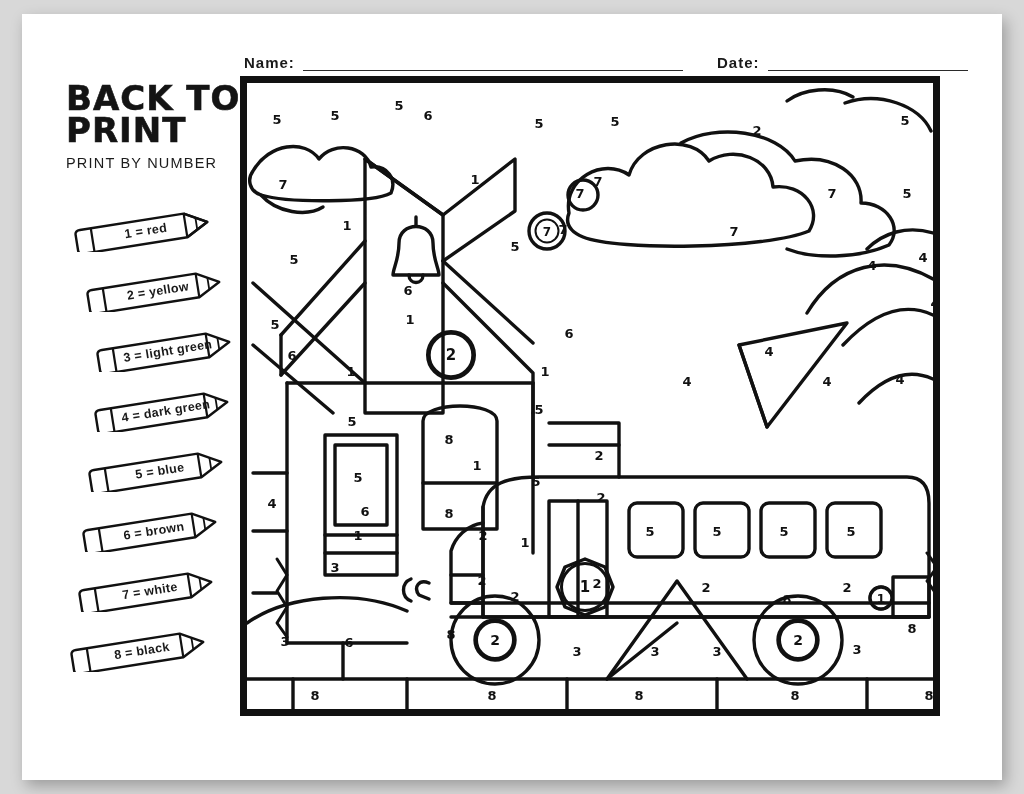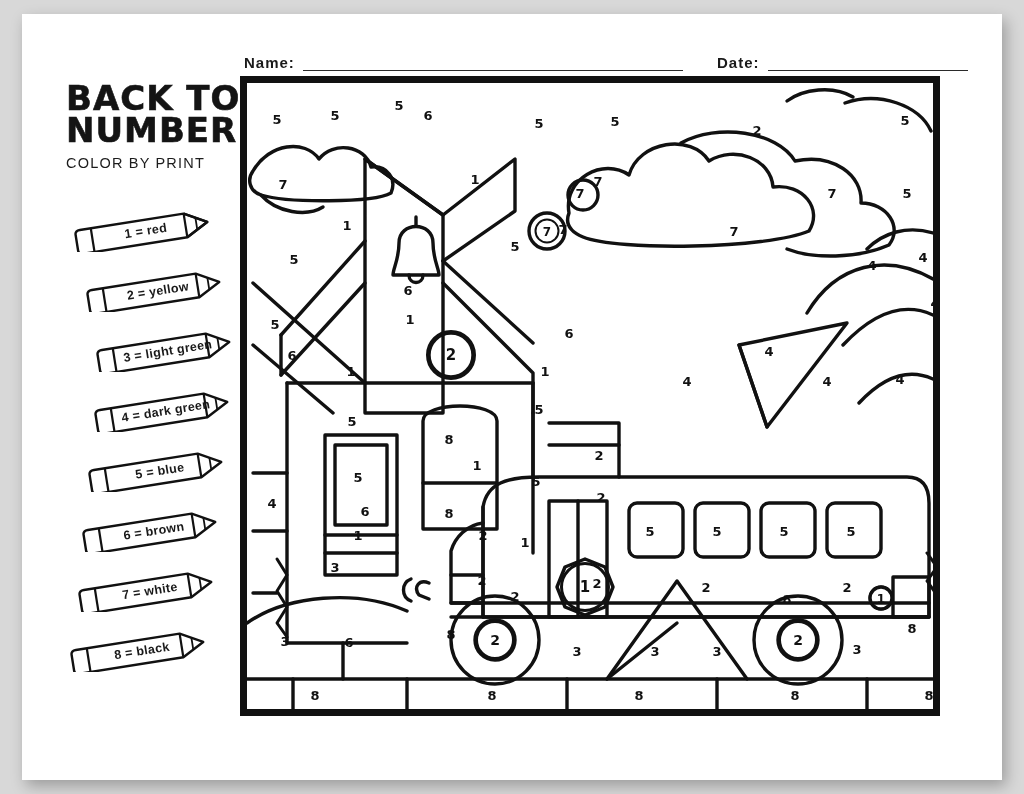--- a/index.html
+++ b/index.html
@@ -167,22 +167,22 @@
     <span class="lbl">Name:</span>
     <span class="rule"></span>
   </div>
   <div class="field" id="date-field">
     <span class="lbl">Date:</span>
     <span class="rule"></span>
   </div>
 
   <div class="title-block">
     <div class="title-main">BACK TO</div>
-    <div class="title-main">NUMBER</div>
-    <div class="title-sub">COLOR BY PRINT</div>
+    <div class="title-main">PRINT</div>
+    <div class="title-sub">PRINT BY NUMBER</div>
   </div>
 
   <div class="legend">
 
     <div class="crayon" style="left:14px; top:6px;">
       <svg width="152" height="40" viewBox="0 0 152 40">
         <g transform="rotate(-9 76 20)">
           <path d="M8 12 L8 28 Q8 32 13 32 L118 32 L140 20 L118 8 L13 8 Q8 8 8 12 Z" fill="#fff" stroke="#111" stroke-width="2.4" stroke-linejoin="round"></path>
           <line x1="24" y1="8.5" x2="24" y2="31.5" stroke="#111" stroke-width="2.2"></line>
           <line x1="118" y1="8.5" x2="118" y2="31.5" stroke="#111" stroke-width="2.2"></line>

